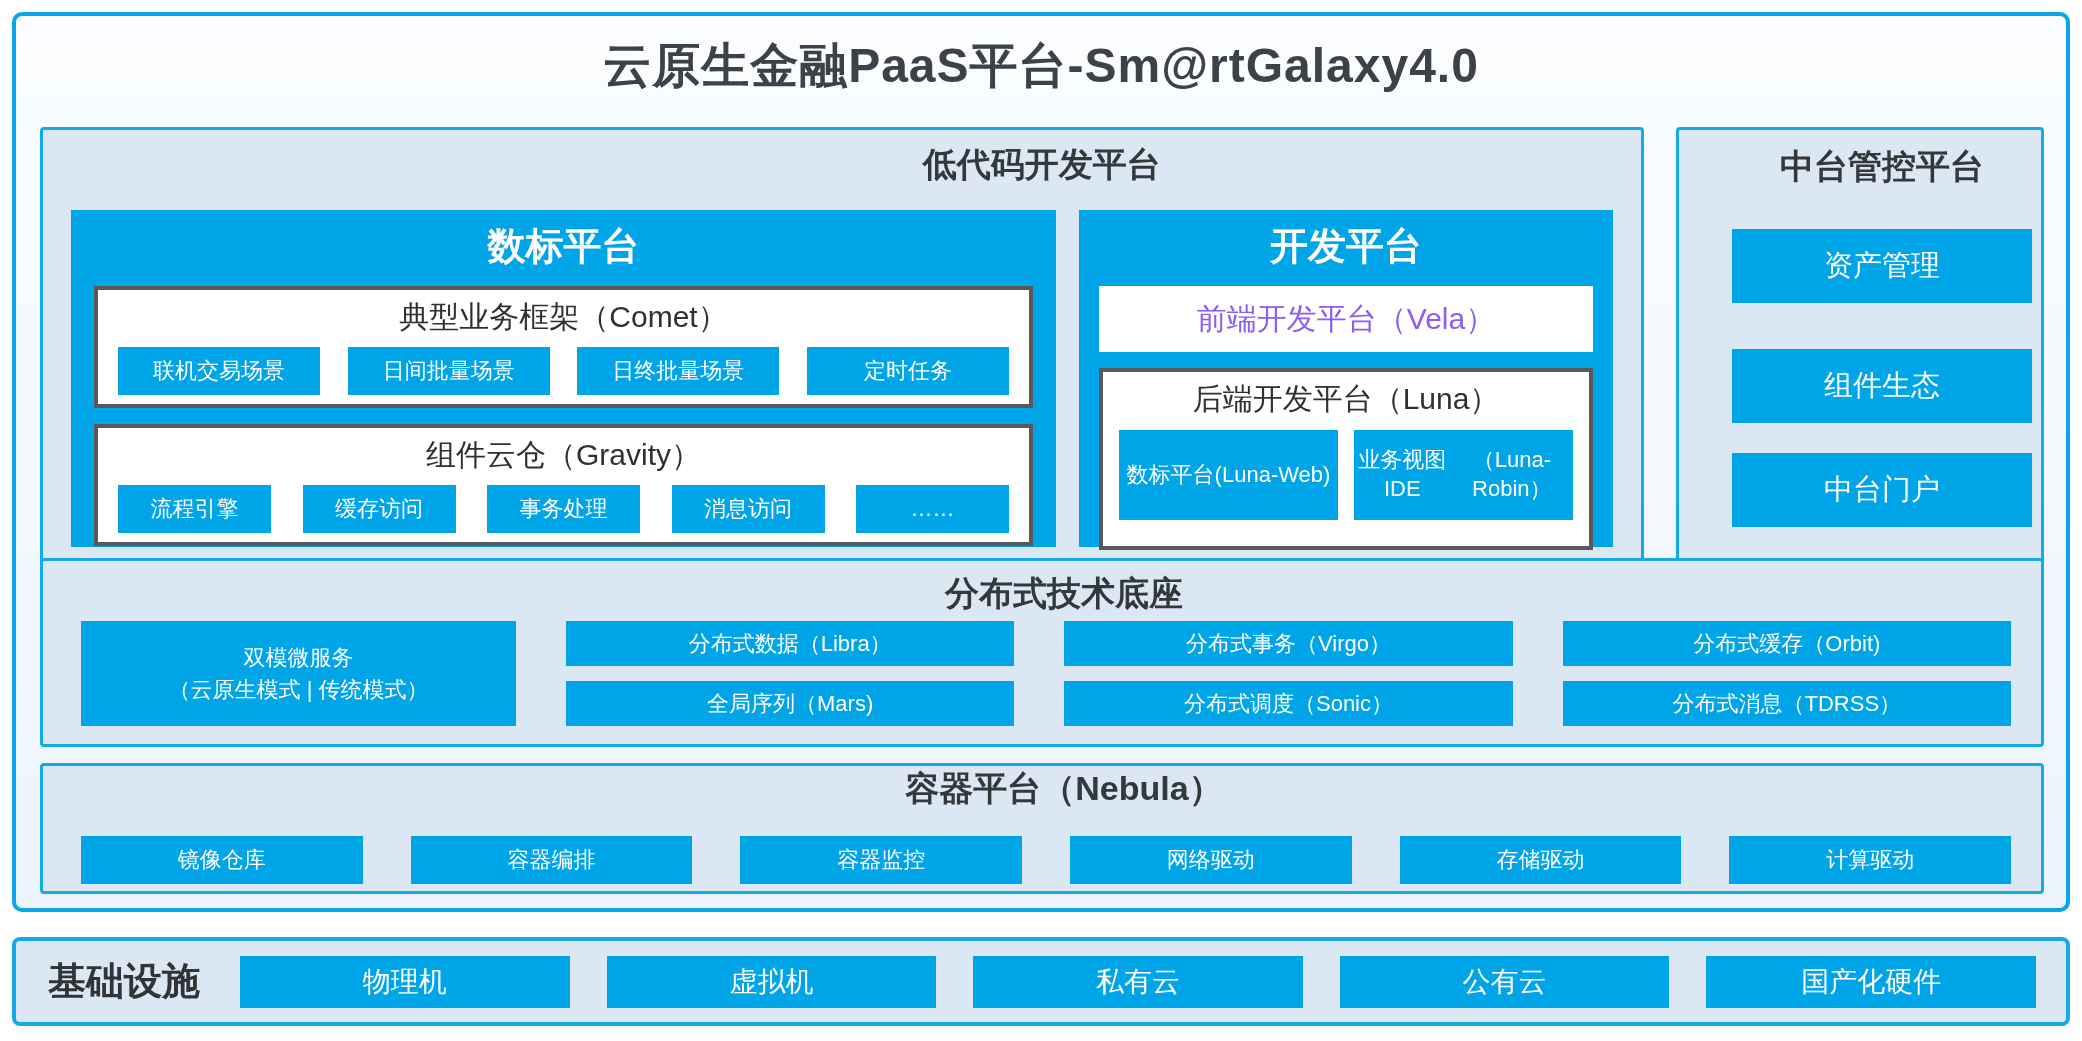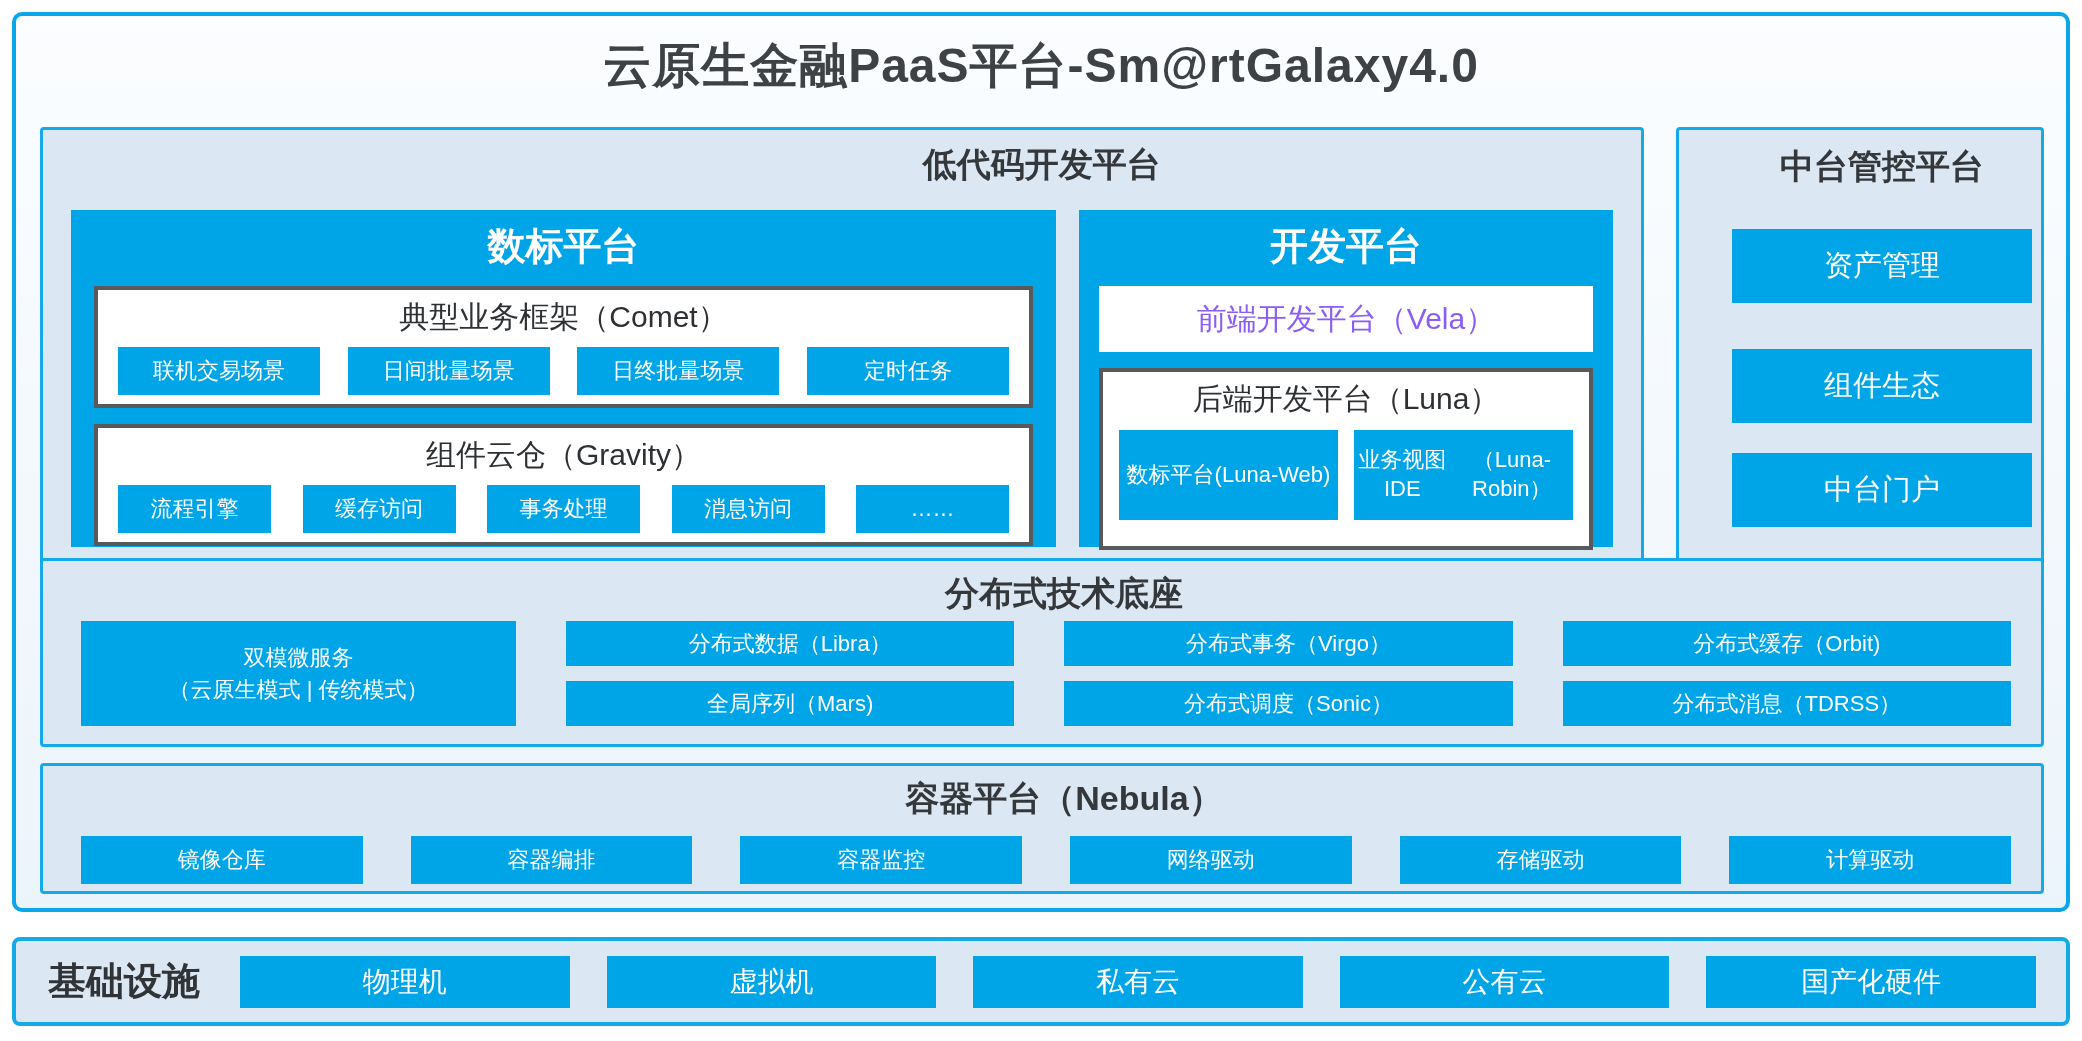--- a/index.html
+++ b/index.html
@@ -59,21 +59,21 @@
   .panel.distributed { left:24px; top:542px; width:2004px; height:189px; }
   .panel.distributed .panel-header { margin-top:10px; }
   .dist-grid {
     position:absolute; left:38px; right:30px; top:60px; bottom:18px;
     display:grid; grid-template-columns:435px 1fr 1fr 1fr; grid-template-rows:1fr 1fr; gap:15px 50px;
   }
   .dist-grid .btn { height:auto; }
   .btn.dual { grid-row:1 / 3; flex-direction:column; line-height:1.45; }
   
   .panel.container-pf { left:24px; top:747px; width:2004px; height:131px; }
-  .panel.container-pf .panel-header { margin-top:10px; }
+  .panel.container-pf .panel-header { }
   .cp-grid {
     position:absolute; left:38px; right:30px; top:70px; height:48px;
     display:grid; grid-template-columns:repeat(6,1fr); gap:48px;
   }
   
   .infra-box {
     position:absolute; left:12px; top:937px; width:2058px; height:89px;
     box-sizing:border-box; background:#dce7f4; border:4px solid #14a9e8; border-radius:8px;
     display:flex; align-items:center;
   }

